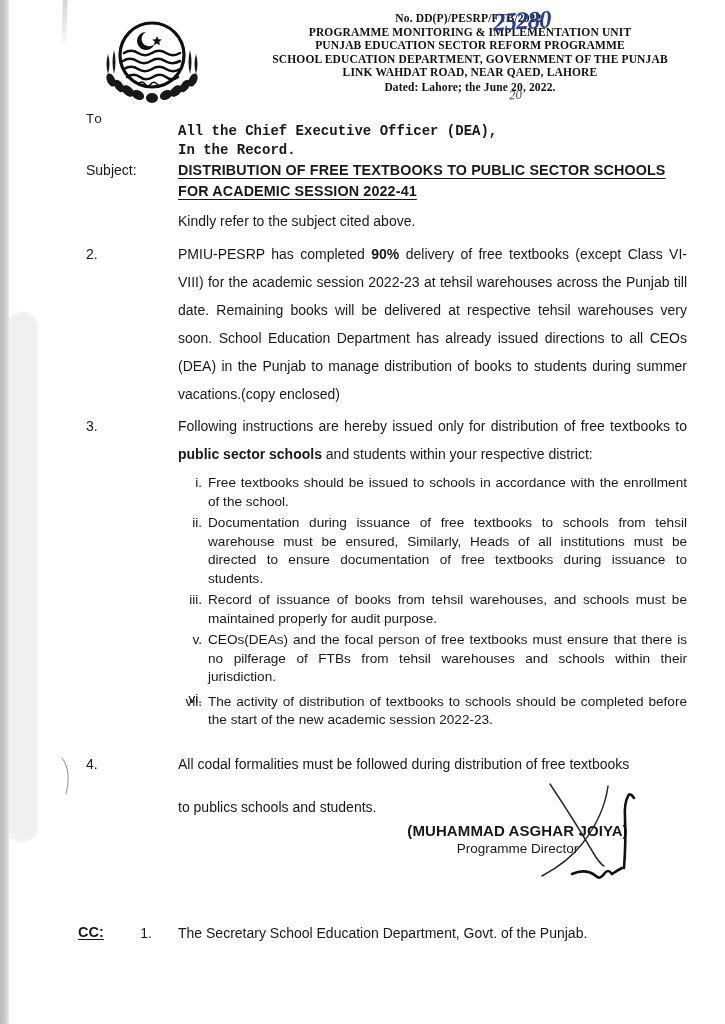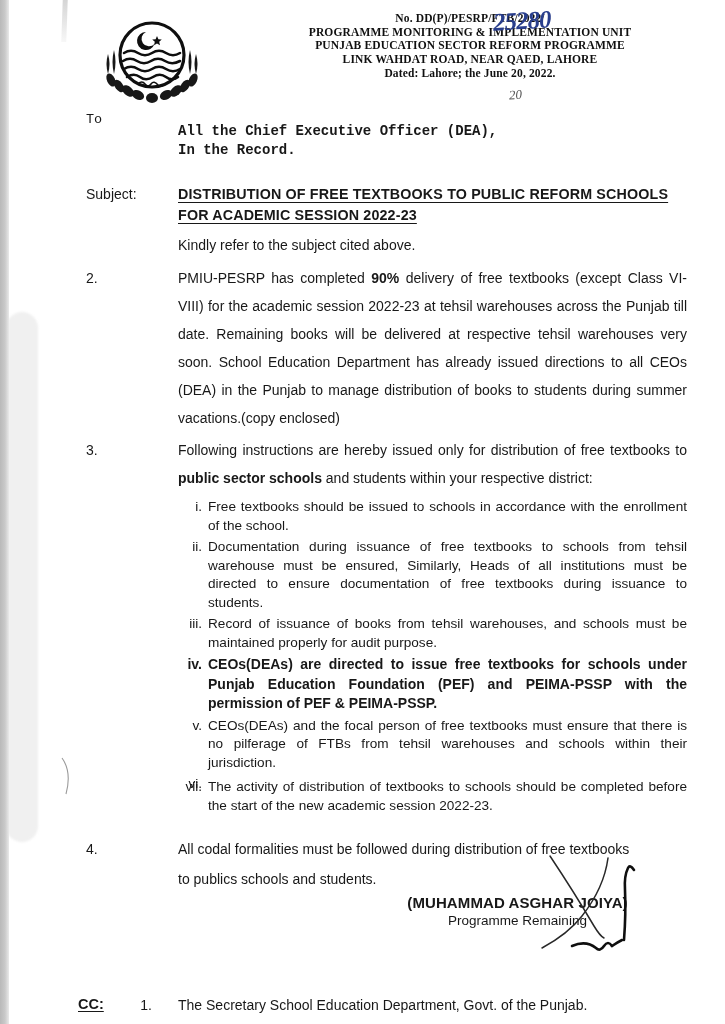--- a/index.html
+++ b/index.html
@@ -125,21 +125,21 @@
   .addressee {
     position: absolute;
     left: 178px; top: 14px;
     font-size: 14px;
     font-weight: bold;
     line-height: 19px;
   }
 
   .subject-row {
     position: relative;
-    margin-top: 24px;
+    margin-top: 0;
     min-height: 48px;
   }
   .lbl-subject {
     position: absolute;
     left: 86px; top: 2px;
     font-size: 14px;
   }
   .subject-text {
     position: absolute;
     left: 178px; top: 0px;
@@ -212,21 +212,21 @@
   }
   .closing .para-4 {
     position: relative;
     margin-left: 86px;
     margin-right: 34px;
     font-size: 14px;
     line-height: 30px;
   }
   .closing .para-4 .n { position: absolute; left: 0; }
   .closing .para-4 .t1 { display: block; padding-left: 92px; }
-  .closing .para-4 .t2 { display: block; padding-left: 92px; }
+  .closing .para-4 .t2 { display: block; padding-left: 92px; margin-top: 13px; }
 
   .signature-area {
     position: relative;
     height: 82px;
   }
   .sig-svg { position: absolute; left: 512px; top: -40px; }
 
   .signer {
     text-align: center;
     margin-left: 330px;
@@ -320,20 +320,21 @@
 
       <g stroke="#111" stroke-width="1.6" fill="none">
         <path d="M42 74 q4 -4 7 0 q3 4 6 0 q3 -4 7 1 q3 3 7 -1"></path>
       </g>
     </svg>
 
     <div class="header-block">
       <div class="ref-line"><span>No. DD(P)/PESRP/FTB/2022/</span></div>
       <div>PROGRAMME MONITORING &amp; IMPLEMENTATION UNIT</div>
       <div>PUNJAB EDUCATION SECTOR REFORM PROGRAMME</div>
+      <div>SCHOOL EDUCATION DEPARTMENT, GOVERNMENT OF THE PUNJAB</div>
       <div>LINK WAHDAT ROAD, NEAR QAED, LAHORE</div>
       <div class="dated-line">Dated: Lahore; the June 20, 2022.</div>
     </div>
 
     <div class="handwritten-no">25280</div>
     <div class="handwritten-date">20</div>
   </div>
 
   <div class="body-wrap">
 
@@ -341,42 +342,41 @@
       <div class="lbl-to">To</div>
       <div class="addressee">
         <div>All the Chief Executive Officer (DEA),</div>
         <div>In the Record.</div>
       </div>
     </div>
 
     <div class="subject-row">
       <div class="lbl-subject">Subject:</div>
       <div class="subject-text">
-        <span class="l1">DISTRIBUTION OF FREE TEXTBOOKS TO PUBLIC REFORM SCHOOLS</span>
-        <span class="l2">FOR ACADEMIC SESSION 2022-23</span>
+        <span class="l1">DISTRIBUTION OF FREE TEXTBOOKS TO PUBLIC SECTOR SCHOOLS</span>
+        <span class="l2">FOR ACADEMIC SESSION 2022-41</span>
       </div>
     </div>
 
     <div class="kindly">Kindly refer to the subject cited above.</div>
 
     <div class="para-full" style="margin-top:6px;">
       <span class="para-num" style="position:absolute;left:0;">2.</span>
       <span class="hang"><span>PMIU-PESRP has completed </span><b>90%</b><span> delivery of free textbooks (except Class VI-VIII) for the academic session 2022-23 at tehsil warehouses across the Punjab till date. Remaining books will be delivered at respective tehsil warehouses very soon. School Education Department has already issued directions to all CEOs (DEA) in the Punjab to manage distribution of books to students during summer vacations.(copy enclosed)</span></span>
     </div>
 
     <div class="para-full" style="margin-top:4px;">
       <span class="para-num" style="position:absolute;left:0;">3.</span>
       <span class="hang"><span>Following instructions are hereby issued only for distribution of free textbooks to </span><b>public sector schools</b><span> and students within your respective district:</span></span>
     </div>
 
     <ol class="roman" id="instruction-list">
         <li><span class="rn">i.</span><span>Free textbooks should be issued to schools in accordance with the enrollment of the school.</span></li>
         <li><span class="rn">ii.</span><span>Documentation during issuance of free textbooks to schools from tehsil warehouse must be ensured, Similarly, Heads of all institutions must be directed to ensure documentation of free textbooks during issuance to students.</span></li>
         <li><span class="rn">iii.</span><span>Record of issuance of books from tehsil warehouses, and schools must be maintained properly for audit purpose.</span></li>
-        <li class="bold"><span class="rn">iv.</span><span>CEOs(DEAs) are directed to issue free textbooks for schools under Punjab Education Foundation (PEF) and PEIMA-PSSP with the permission of PEF &amp; PEIMA-PSSP.</span></li>
         <li><span class="rn">v.</span><span>CEOs(DEAs) and the focal person of free textbooks must ensure that there is no pilferage of FTBs from tehsil warehouses and schools within their jurisdiction.</span></li>
         <li><span class="rn">vi.</span></li>
         <li><span class="rn">vii.</span><span>The activity of distribution of textbooks to schools should be completed before the start of the new academic session 2022-23.</span></li>
       </ol>
 
     <div class="closing">
       <div class="para-4">
         <span class="n">4.</span>
         <span class="t1">All  codal formalities must be followed during distribution of free textbooks</span>
         <span class="t2">to publics schools and students.</span>
@@ -388,21 +388,21 @@
             <path d="M38 2 Q62 38 82 72 Q88 82 92 84" stroke-width="1.5"></path>
             <path d="M96 4 Q92 34 70 62 Q56 80 30 94" stroke-width="1.5"></path>
             <path d="M60 92 Q74 86 84 94 Q88 98 92 92 Q96 86 100 92" stroke-width="2.6" stroke="#111"></path>
             <path d="M100 92 Q106 88 110 86" stroke-width="2.6" stroke="#111"></path>
             <path d="M112 86 Q114 60 113 36 Q112 22 116 14 Q118 10 122 16" stroke-width="2.6" stroke="#111"></path>
           </g>
         </svg>
 
         <div class="signer">
           <div class="name">(MUHAMMAD ASGHAR JOIYA)</div>
-          <div class="title">Programme Remaining</div>
+          <div class="title">Programme Director</div>
         </div>
       </div>
     </div>
 
     <div class="cc-wrap">
       <div class="cc-label">CC:</div>
       <ol class="cc-list" id="cc-list">
           <li><span class="n">1.</span><span>The Secretary School Education Department, Govt. of the Punjab.</span></li>
         </ol>
     </div>

